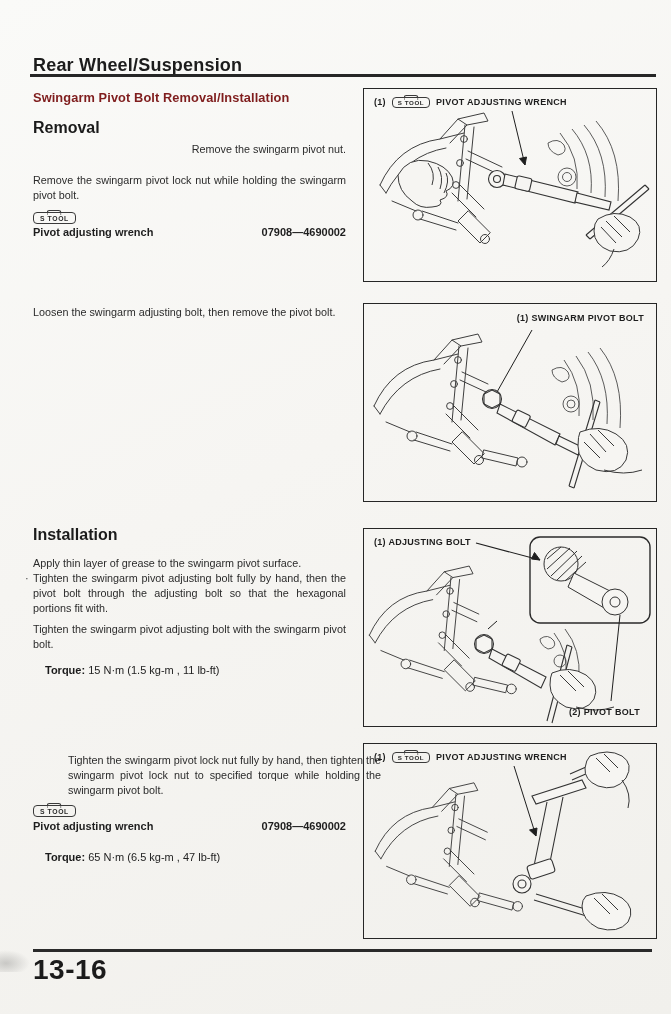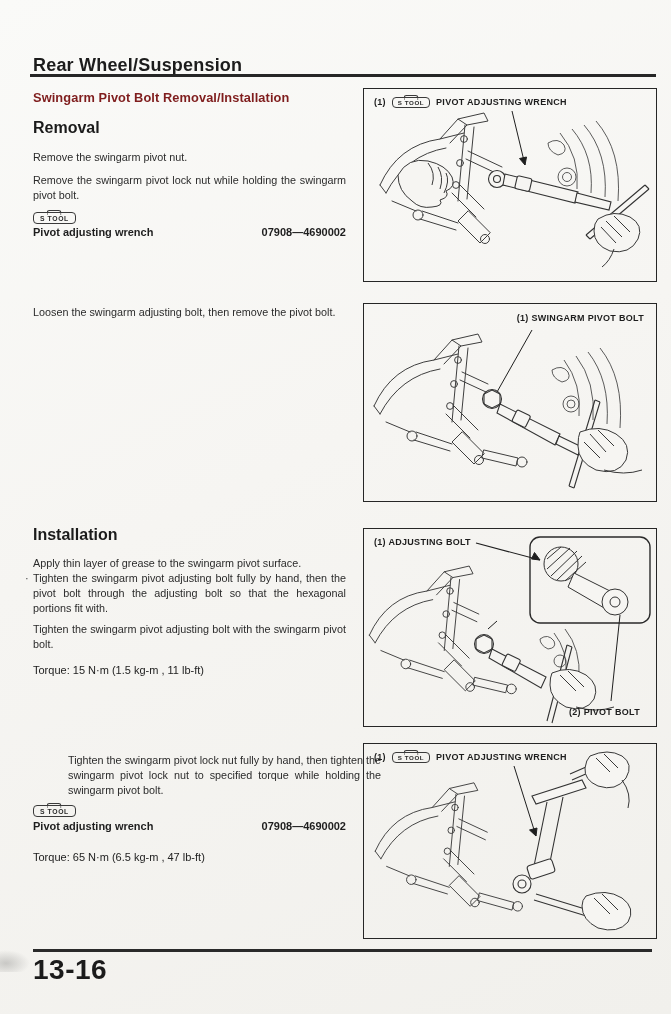--- a/index.html
+++ b/index.html
@@ -19,35 +19,35 @@
   .smudge{left:0;top:950px;width:30px;height:22px;background:radial-gradient(ellipse at 20% 60%,rgba(120,120,118,.35),rgba(120,120,118,0) 70%);}
   
   .leftcol{left:33px;top:0;width:313px;height:1014px;}
   .leftcol>div{position:absolute;left:0;width:313px;}
   .doc-title{top:90px;font-size:12.8px;font-weight:bold;color:#7f1d1d;letter-spacing:.1px;}
   .sec-head{font-size:16px;font-weight:bold;color:#1b1b1b;}
   .h-removal{top:119px;}
   .h-install{top:526px;}
   .body-txt{font-size:10.8px;line-height:14.9px;color:#2b2b2b;}
   .just{text-align:justify;}
-  .r-para1{top:150px;}
+  .r-para1{top:142px;text-align:right;}
   .r-para2{top:173px;}
   .r-badge{top:208px;}
   .r-toolrow{top:226px;}
   .r-para3{top:305px;}
   .i-para12{top:556px;}
   .i-para3{top:622px;}
   .i-torque1{top:664px;}
   .i-para4{top:753px;margin-left:35px;}
   .i-badge{top:801px;}
   .i-toolrow{top:820px;}
   .i-torque2{top:851px;}
   .toolrow{display:flex;justify-content:space-between;font-size:11px;font-weight:bold;color:#1e1e1e;}
   .torque{font-size:11px;color:#222;}
-  .torque b{font-weight:normal;color:#1b1b1b;}
+  .torque b{font-weight:bold;color:#1b1b1b;margin-left:12px;}
   .bullet-mark{position:absolute;left:-8px;top:15px;font-size:11px;color:#444;}
   .p2wrap{position:relative;}
   
   .stool{display:inline-block;position:relative;border:1.2px solid #3a3a3a;border-radius:4px;
     font-size:6.8px;font-weight:bold;letter-spacing:.6px;padding:1.5px 6px 1px 6px;color:#2a2a2a;background:transparent;vertical-align:middle;}
   .stool::before{content:"";position:absolute;top:-3.5px;left:50%;transform:translateX(-50%);
     width:13px;height:4px;border:1.2px solid #3a3a3a;border-bottom:none;border-radius:3px 3px 0 0;background:inherit;}
   .stool.sm{font-size:6.2px;padding:1px 5px;}
   
   .panel{left:363px;width:292px;border:1.6px solid #262626;background:transparent;}

